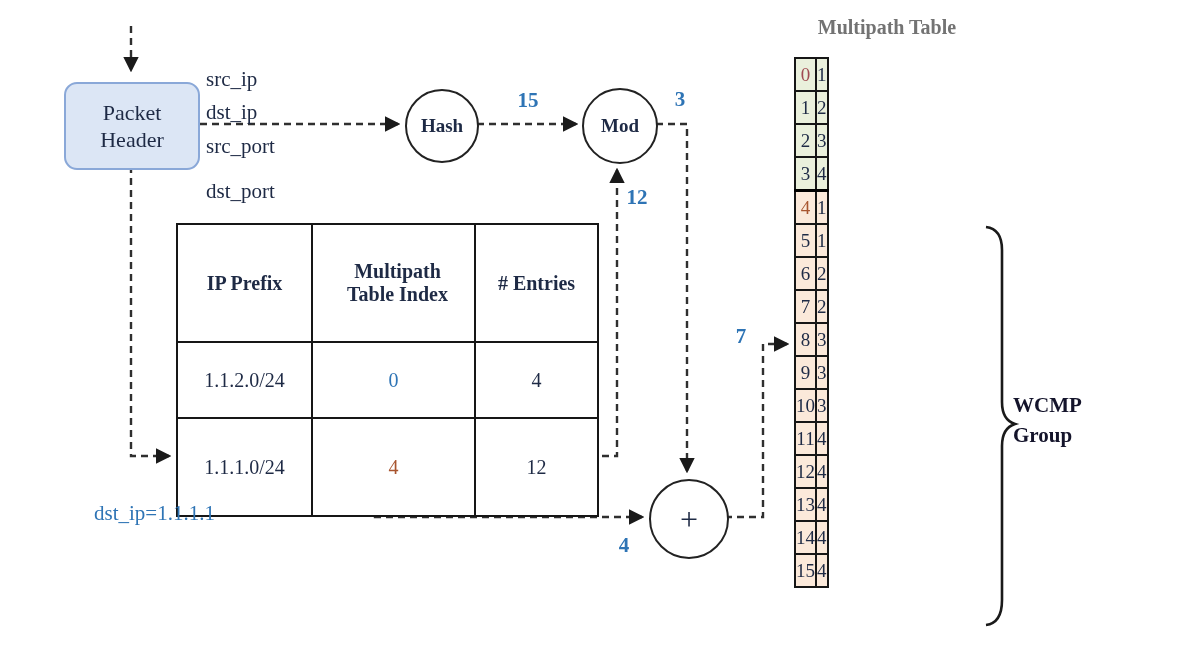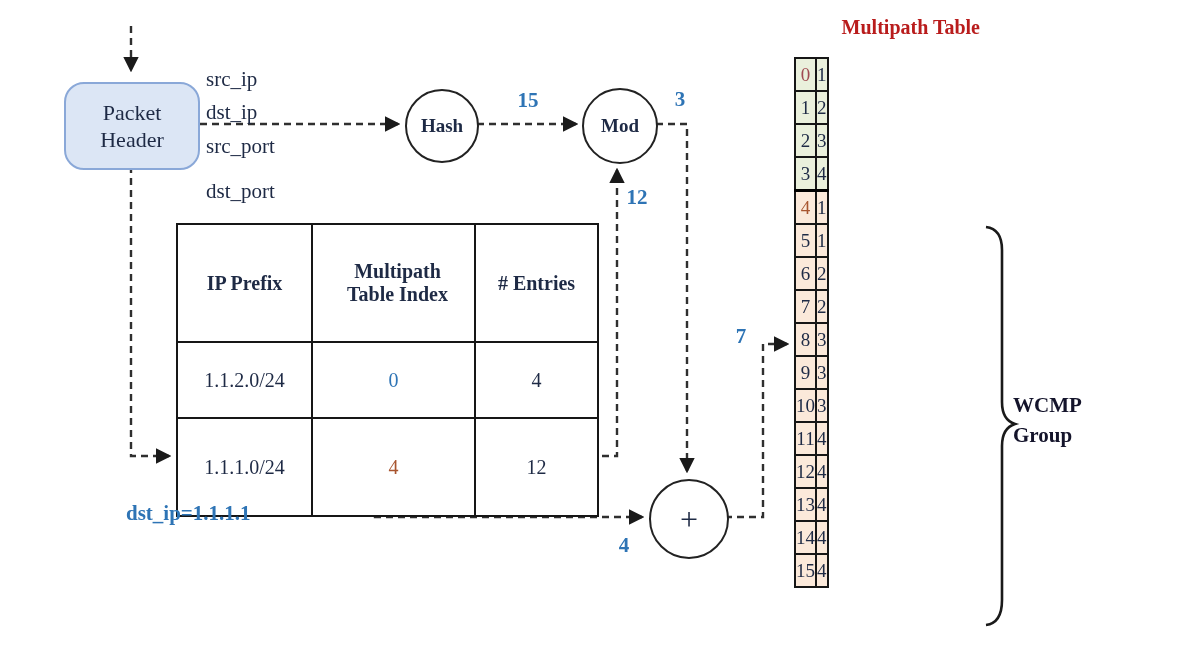--- a/index.html
+++ b/index.html
@@ -8,21 +8,21 @@
     font-family:"Liberation Serif","DejaVu Serif",serif;color:var(--dark-text,#1e2a45);
   }
   #wires{position:absolute;left:0;top:0;z-index:1;}
   .abs{position:absolute;z-index:2;}
 
   
   .pkt-box{
     left:64px;top:82px;width:132px;height:84px;
     background:var(--box-fill,#dce6f5);
     border:2px solid var(--box-border,#8aa8d8);
-    border-radius:20px;display:flex;align-items:center;justify-content:center;
+    border-radius:13px;display:flex;align-items:center;justify-content:center;
     font-size:22px;line-height:27px;text-align:center;
   }
   .pkt-box span{display:block;width:84px;}
 
   
   .field{left:206px;width:110px;height:22px;font-size:21px;line-height:22px;}
 
   
   .node{
     border:2.2px solid #222;border-radius:50%;background:#fff;
@@ -36,24 +36,24 @@
   
   .edge-label{
     color:var(--blue-label,#2e74b5);font-weight:bold;font-size:21px;
     text-align:center;z-index:3;
   }
   #lbl-15{left:506px;top:88px;width:44px;}
   #lbl-3{left:660px;top:87px;width:40px;}
   #lbl-12{left:617px;top:185px;width:40px;}
   #lbl-4{left:604px;top:533px;width:40px;}
   #lbl-7{left:727px;top:324px;width:28px;}
-  #dst-ip-note{left:94px;top:501px;font-size:21px;font-weight:bold;color:var(--blue-label,#2e74b5);z-index:3;margin-left:32px;}
-
-  
-  .caption{font-weight:bold;font-size:20px;text-align:right;color:#b91c1c;}
+  #dst-ip-note{left:94px;top:501px;font-size:21px;font-weight:normal;color:var(--blue-label,#2e74b5);z-index:3;}
+
+  
+  .caption{font-weight:bold;font-size:20px;text-align:center;color:#737373;}
   #lpm-caption{left:295px;top:543px;width:175px;}
   #mp-caption{left:794px;top:16px;width:186px;}
   #wcmp-label{left:1013px;top:390px;width:96px;font-weight:bold;font-size:21px;line-height:30px;color:#14142b;}
   #wcmp-label span{display:block;width:80px;}
 
   
   table{border-collapse:collapse;background:#fff;}
   td,th{border:2px solid #161616;text-align:center;vertical-align:middle;padding:0;}
 
   #lpm-table{left:176px;top:223px;border:2.5px solid #111;}

